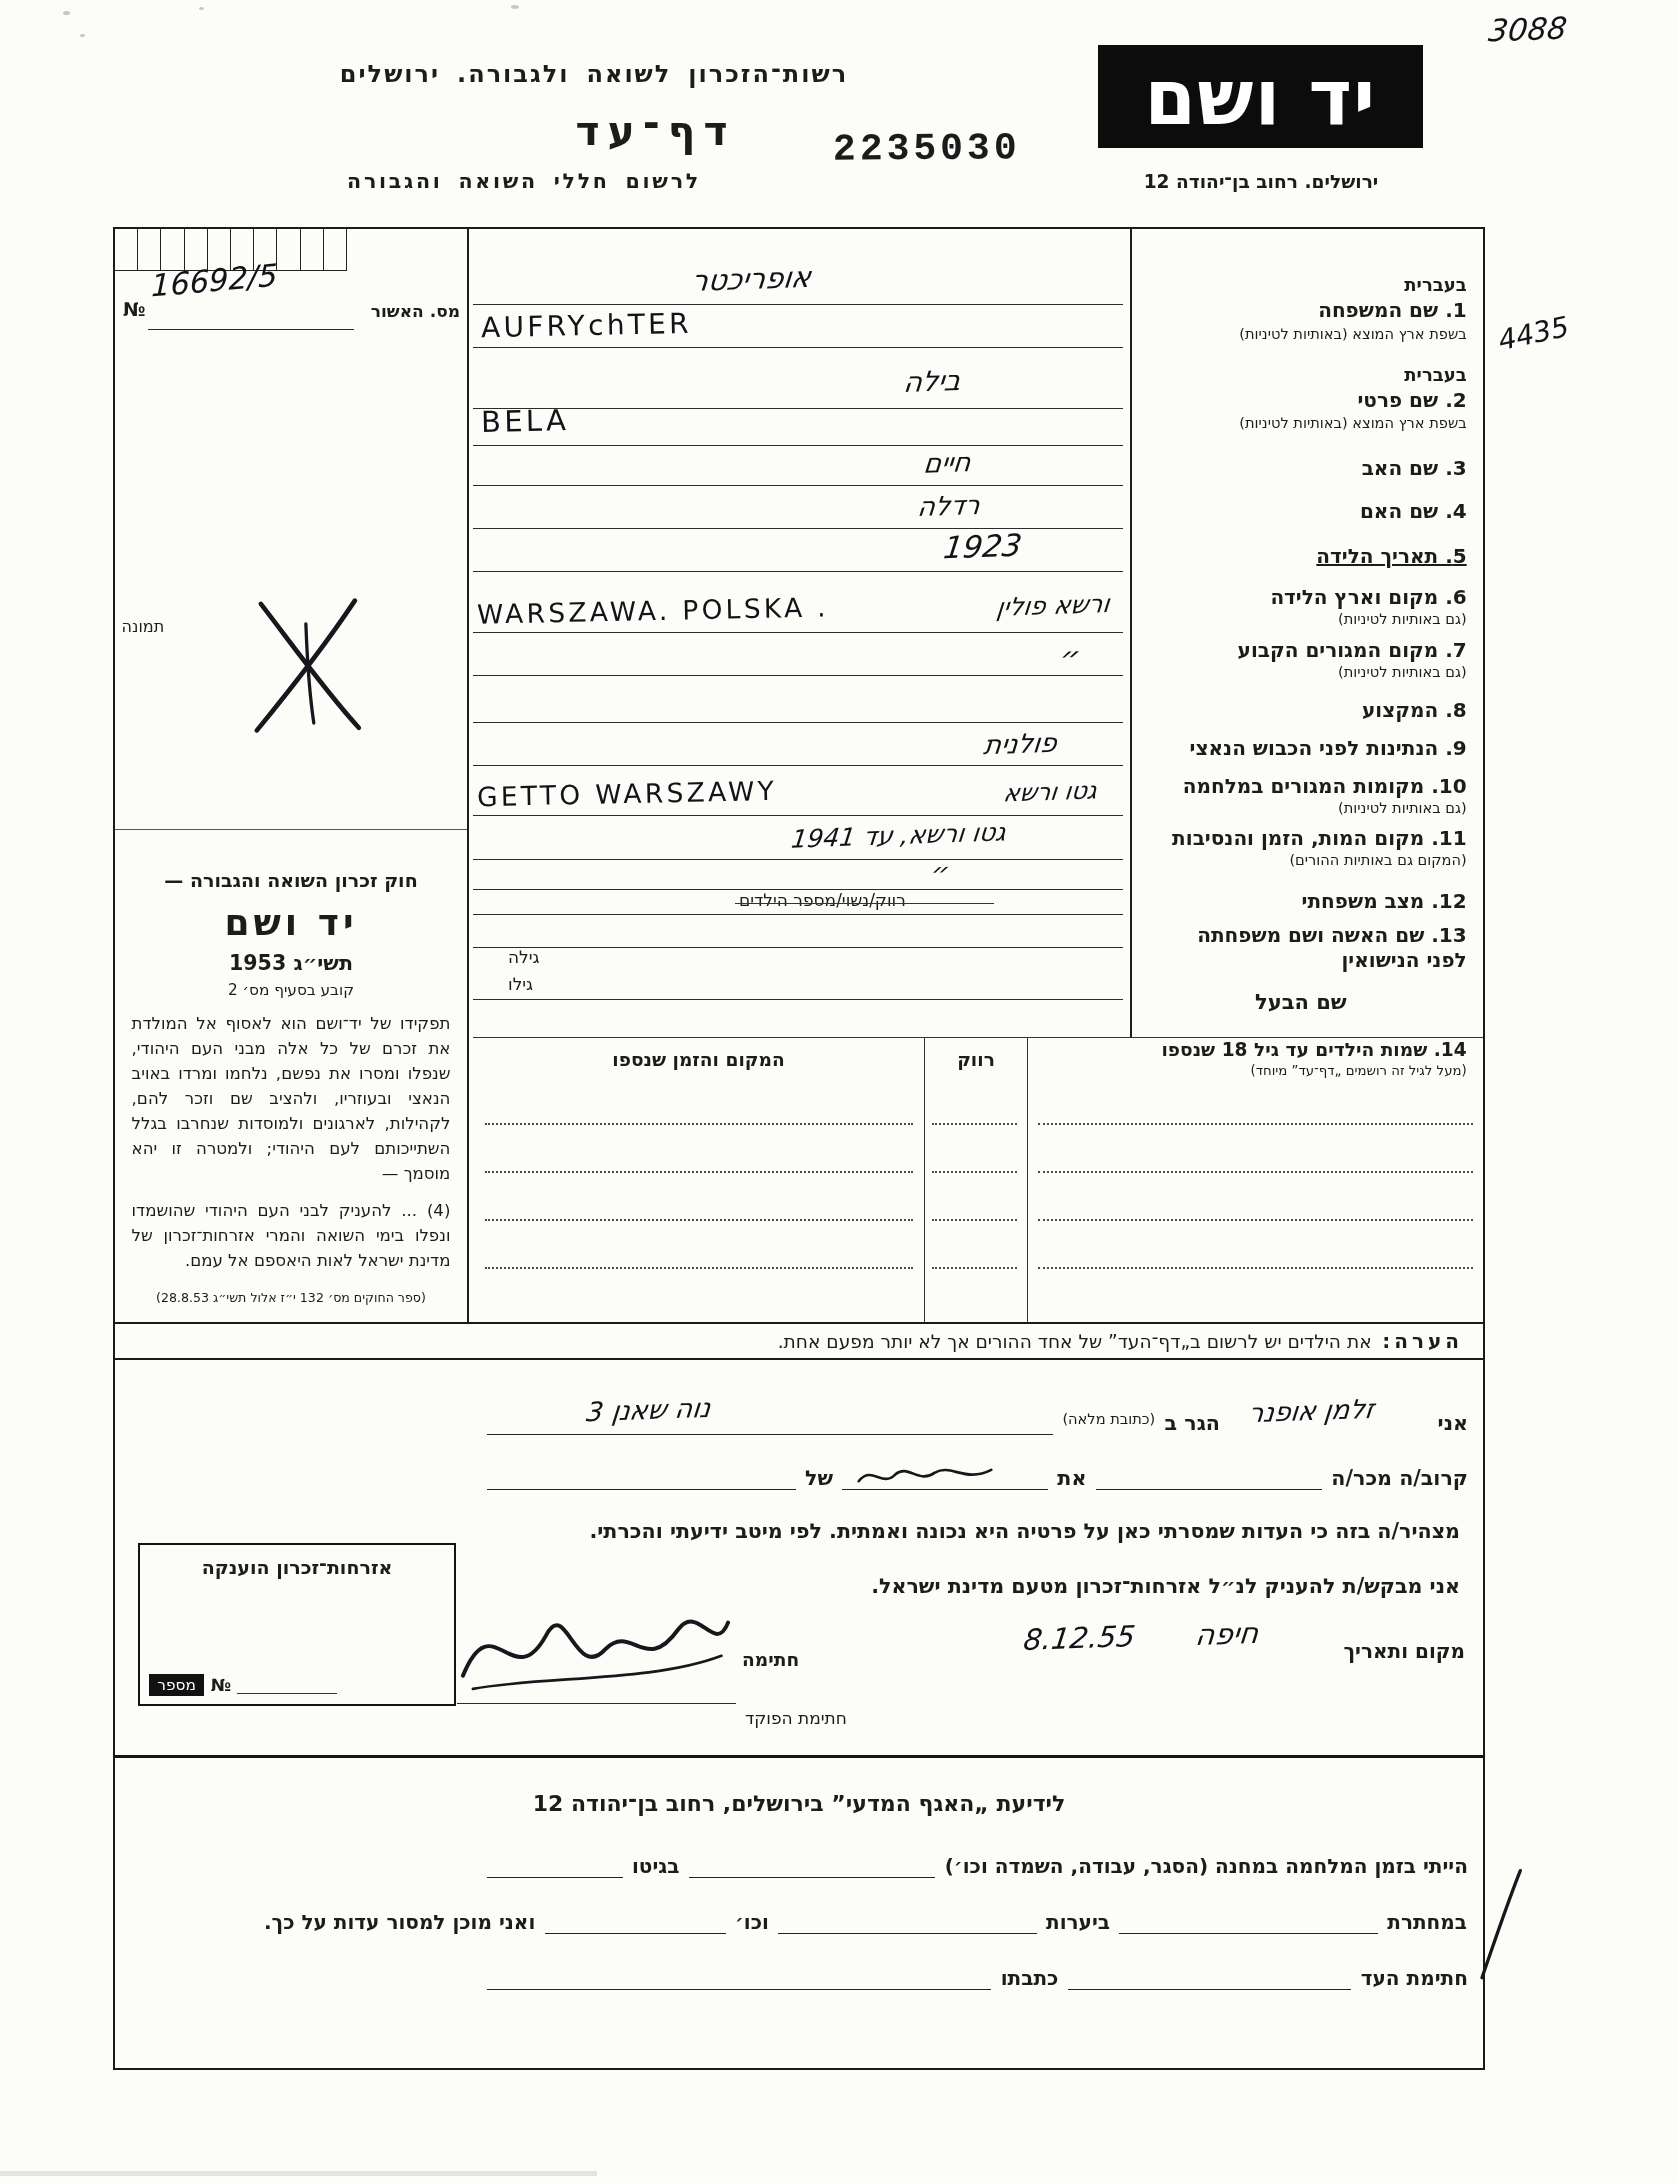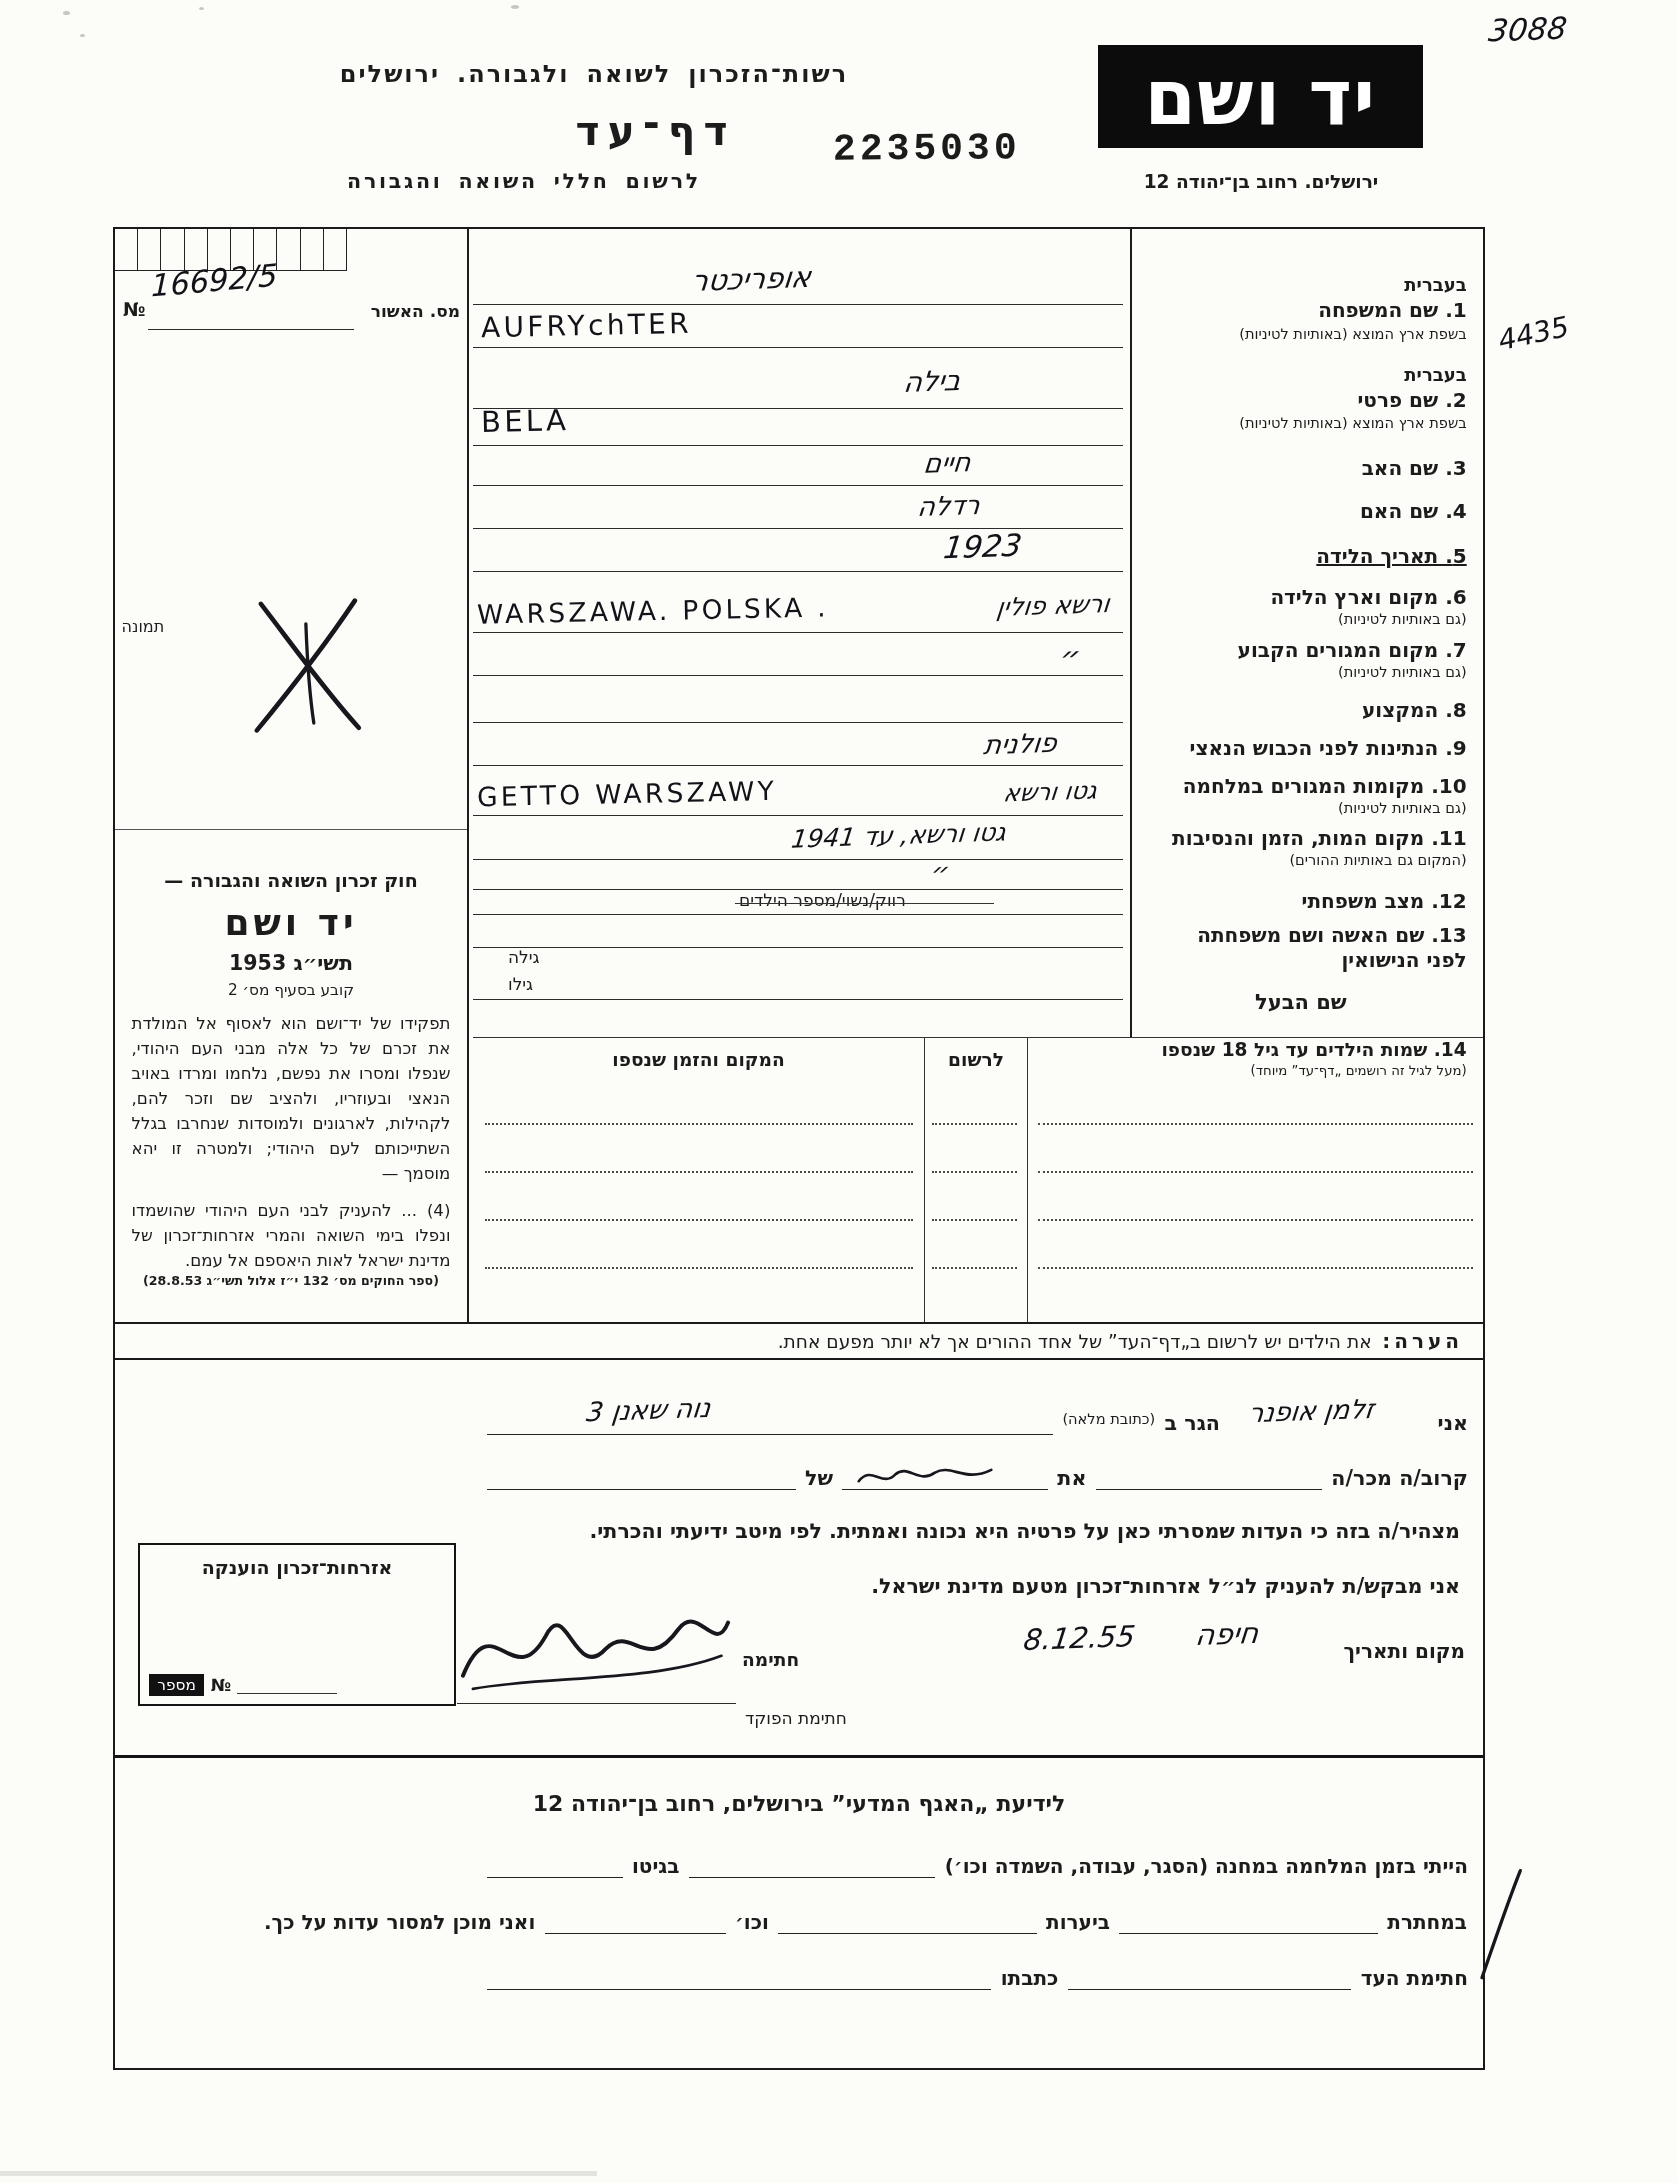--- a/index.html
+++ b/index.html
@@ -26,21 +26,21 @@
   .drow{position:absolute;display:flex;direction:rtl;align-items:flex-end;gap:9.3px;
         font-size:20.6px;font-weight:bold;white-space:nowrap;}
   .small{font-size:14.6px;font-weight:normal;align-self:center;}
   .lawblk{position:absolute;left:10px;top:640px;width:332px;text-align:center;direction:rtl;}
   .law1{font-weight:bold;font-size:19px;}
   .law2{font-weight:bold;font-size:36px;letter-spacing:4px;margin-top:10.6px;}
   .law3{font-weight:bold;font-size:20.6px;margin-top:8px;}
   .law4{font-size:15.3px;margin-top:6.6px;}
   .lawp{font-size:16.6px;margin-top:13.3px;text-align:justify;padding:0 6.6px;line-height:1.5;}
   .lawc{font-size:16.6px;margin-top:12px;text-align:justify;padding:0 6.6px;line-height:1.5;}
-  .laws{font-size:12.6px;font-weight:bold;}
+  .laws{font-size:12.6px;margin-top:17px;}
   .speck{position:absolute;background:#9a9a96;border-radius:50%;opacity:.55;}
   svg path{fill:none;stroke:#17171d;stroke-linecap:round;}
 </style>
 </head>
 <body>
 
 <div class="page">
 
   <div class="speck" style="left:63px;top:10.6px;width:6.6px;height:4px;"></div>
   <div class="speck" style="left:199px;top:6.6px;width:5.3px;height:3.3px;"></div>
@@ -165,21 +165,21 @@
     <div class="prt rtl" style="left:624px;top:661px;font-size:17px;">רווק/נשוי/מספר הילדים</div>
     <div class="hline" style="left:620px;top:674px;width:259px;border-top:1.3px solid #333;"></div>
 
     <div class="prt rtl" style="left:393px;top:694px;font-size:17px;margin-top:24px;">גילה</div>
     <div class="prt rtl" style="left:393px;top:745px;font-size:17px;">גילו</div>
 
     <div class="hline" style="left:358px;top:808px;width:1010px;border-top:1.3px solid #333;"></div>
     <div class="vline" style="left:809px;top:808px;height:285px;border-left:1.3px solid #333;"></div>
     <div class="vline" style="left:912px;top:808px;height:285px;border-left:1.3px solid #333;"></div>
     <div class="prt rtl b ctr" style="left:368px;top:820px;width:431px;font-size:18.6px;">המקום והזמן שנספו</div>
-    <div class="prt rtl b ctr" style="left:811px;top:820px;width:100px;font-size:18.6px;">לרשום</div>
+    <div class="prt rtl b ctr" style="left:811px;top:820px;width:100px;font-size:18.6px;">רווק</div>
     <div class="dotline" style="left:370px;top:894px;width:428px;"></div>
     <div class="dotline" style="left:817px;top:894px;width:85px;"></div>
     <div class="dotline" style="left:923px;top:894px;width:435px;"></div>
     <div class="dotline" style="left:370px;top:942px;width:428px;"></div>
     <div class="dotline" style="left:817px;top:942px;width:85px;"></div>
     <div class="dotline" style="left:923px;top:942px;width:435px;"></div>
     <div class="dotline" style="left:370px;top:990px;width:428px;"></div>
     <div class="dotline" style="left:817px;top:990px;width:85px;"></div>
     <div class="dotline" style="left:923px;top:990px;width:435px;"></div>
     <div class="dotline" style="left:370px;top:1038px;width:428px;"></div>

